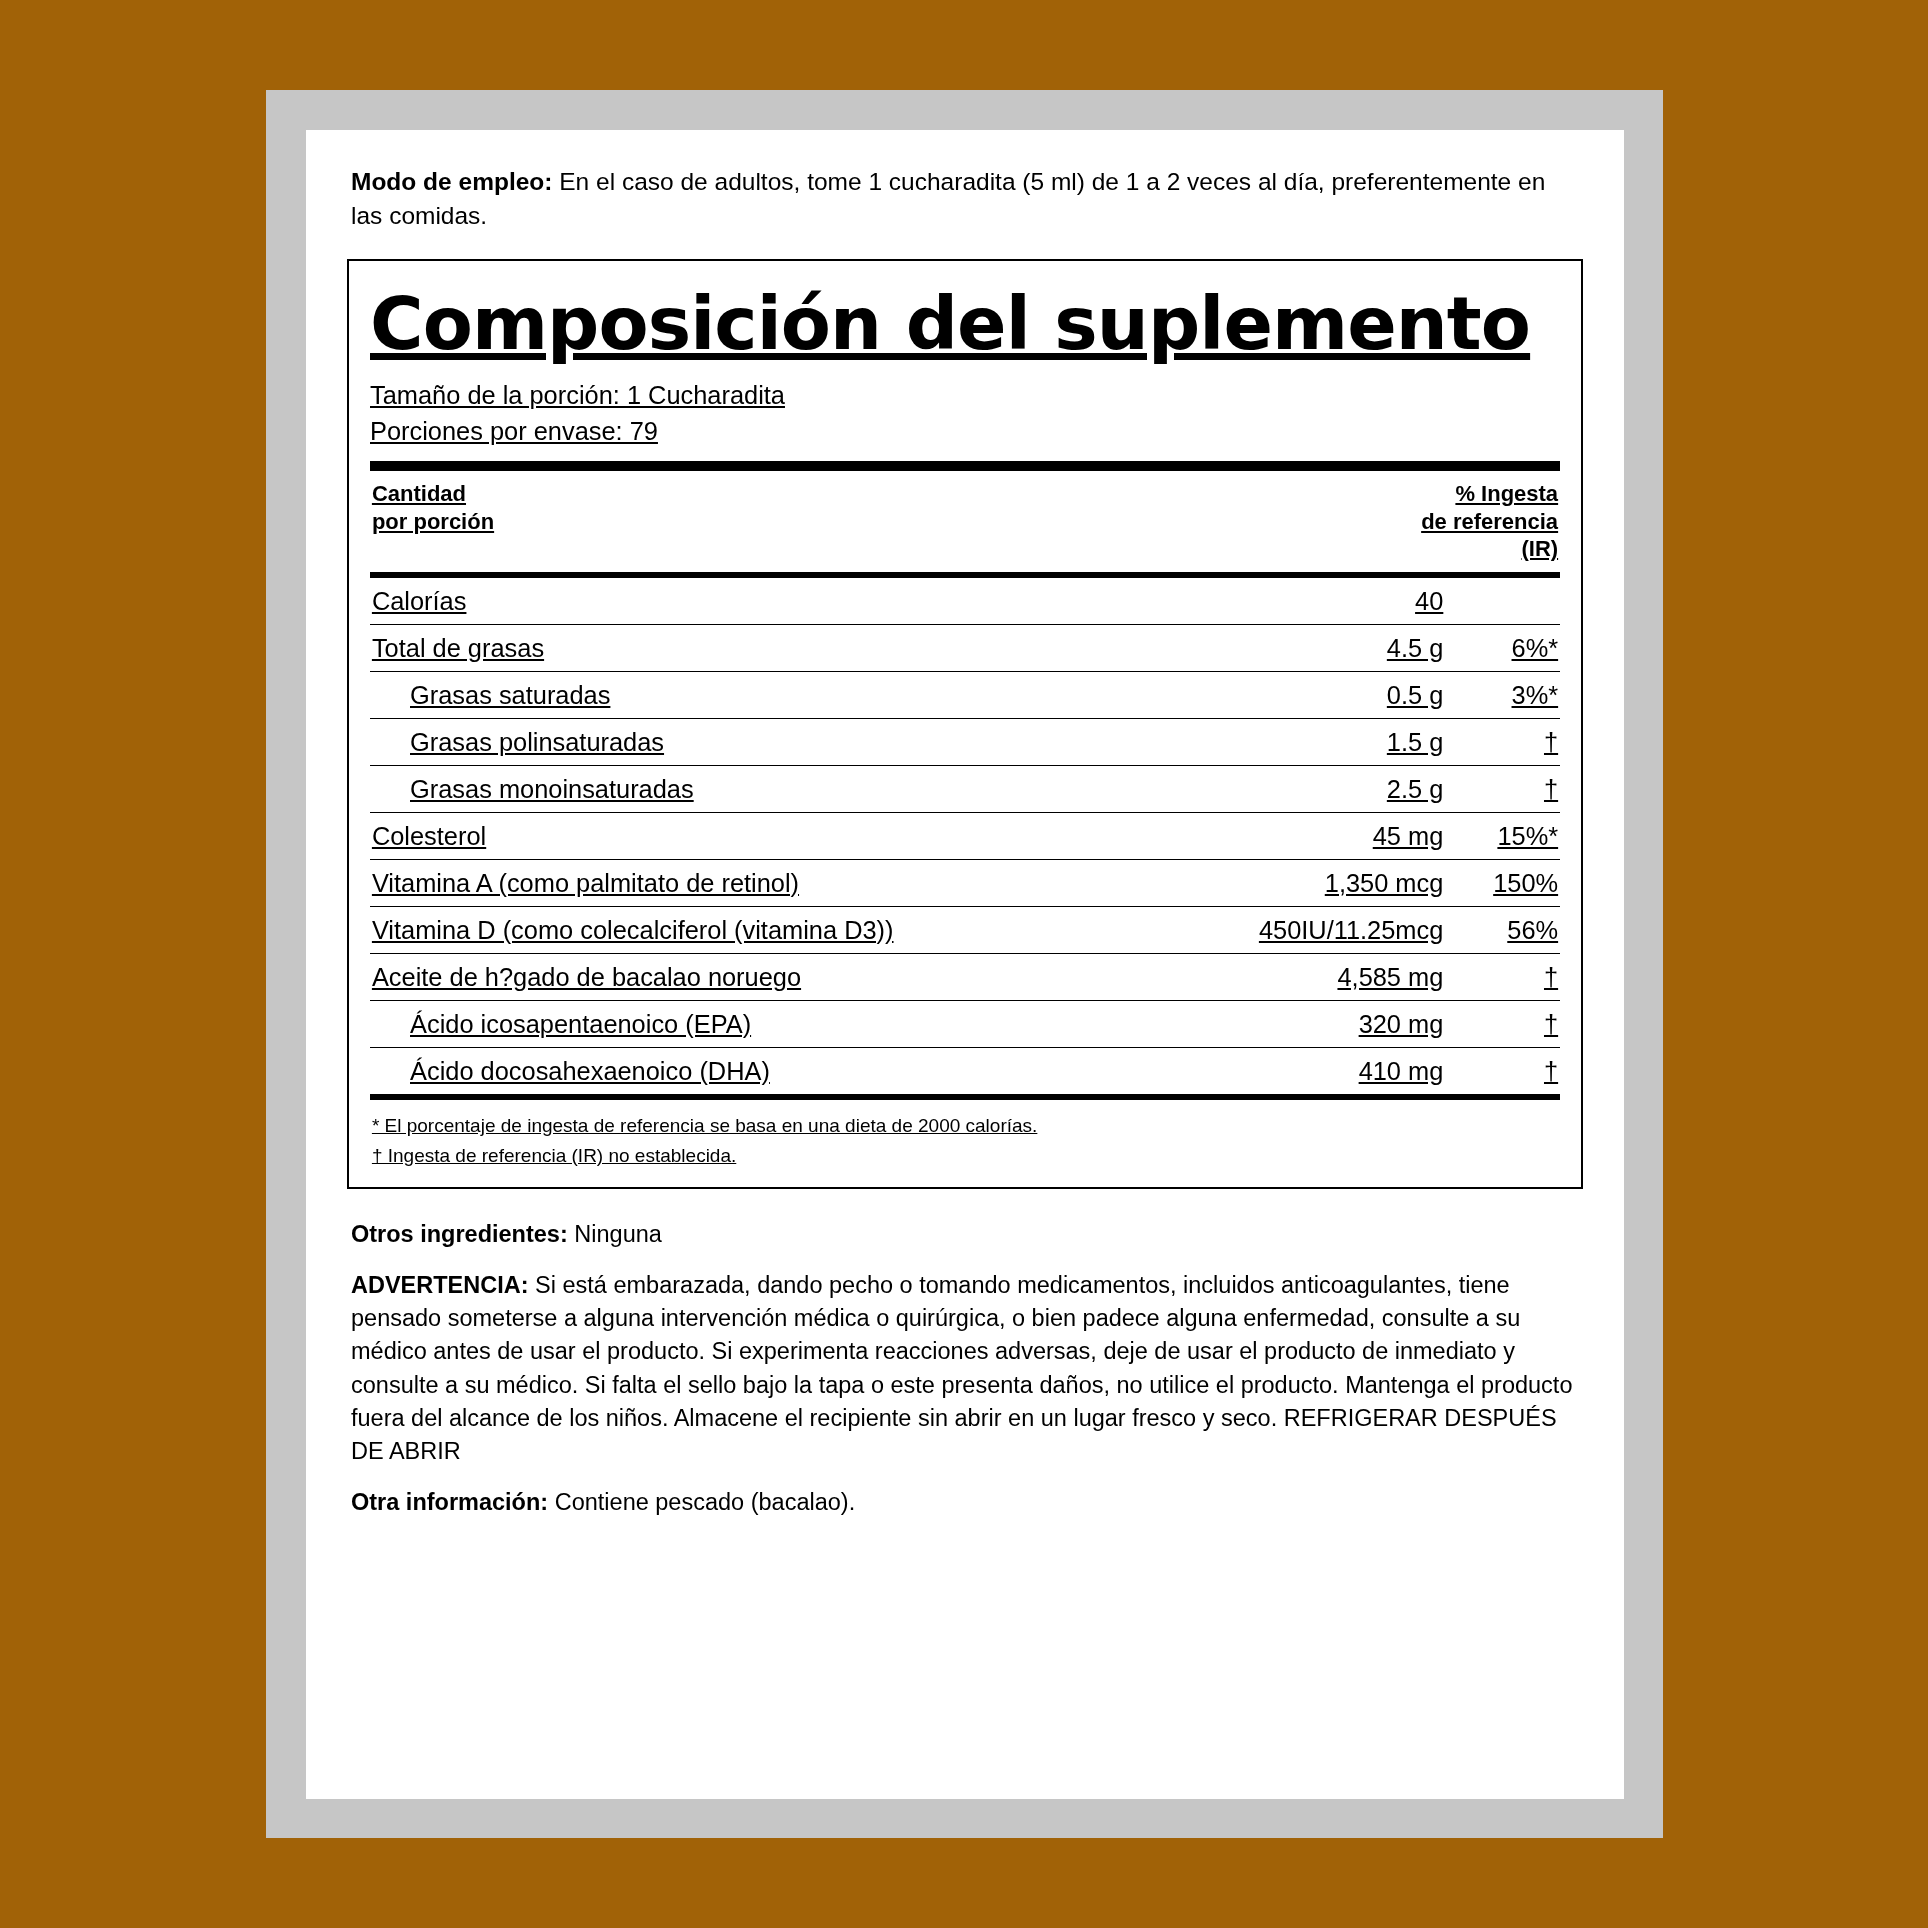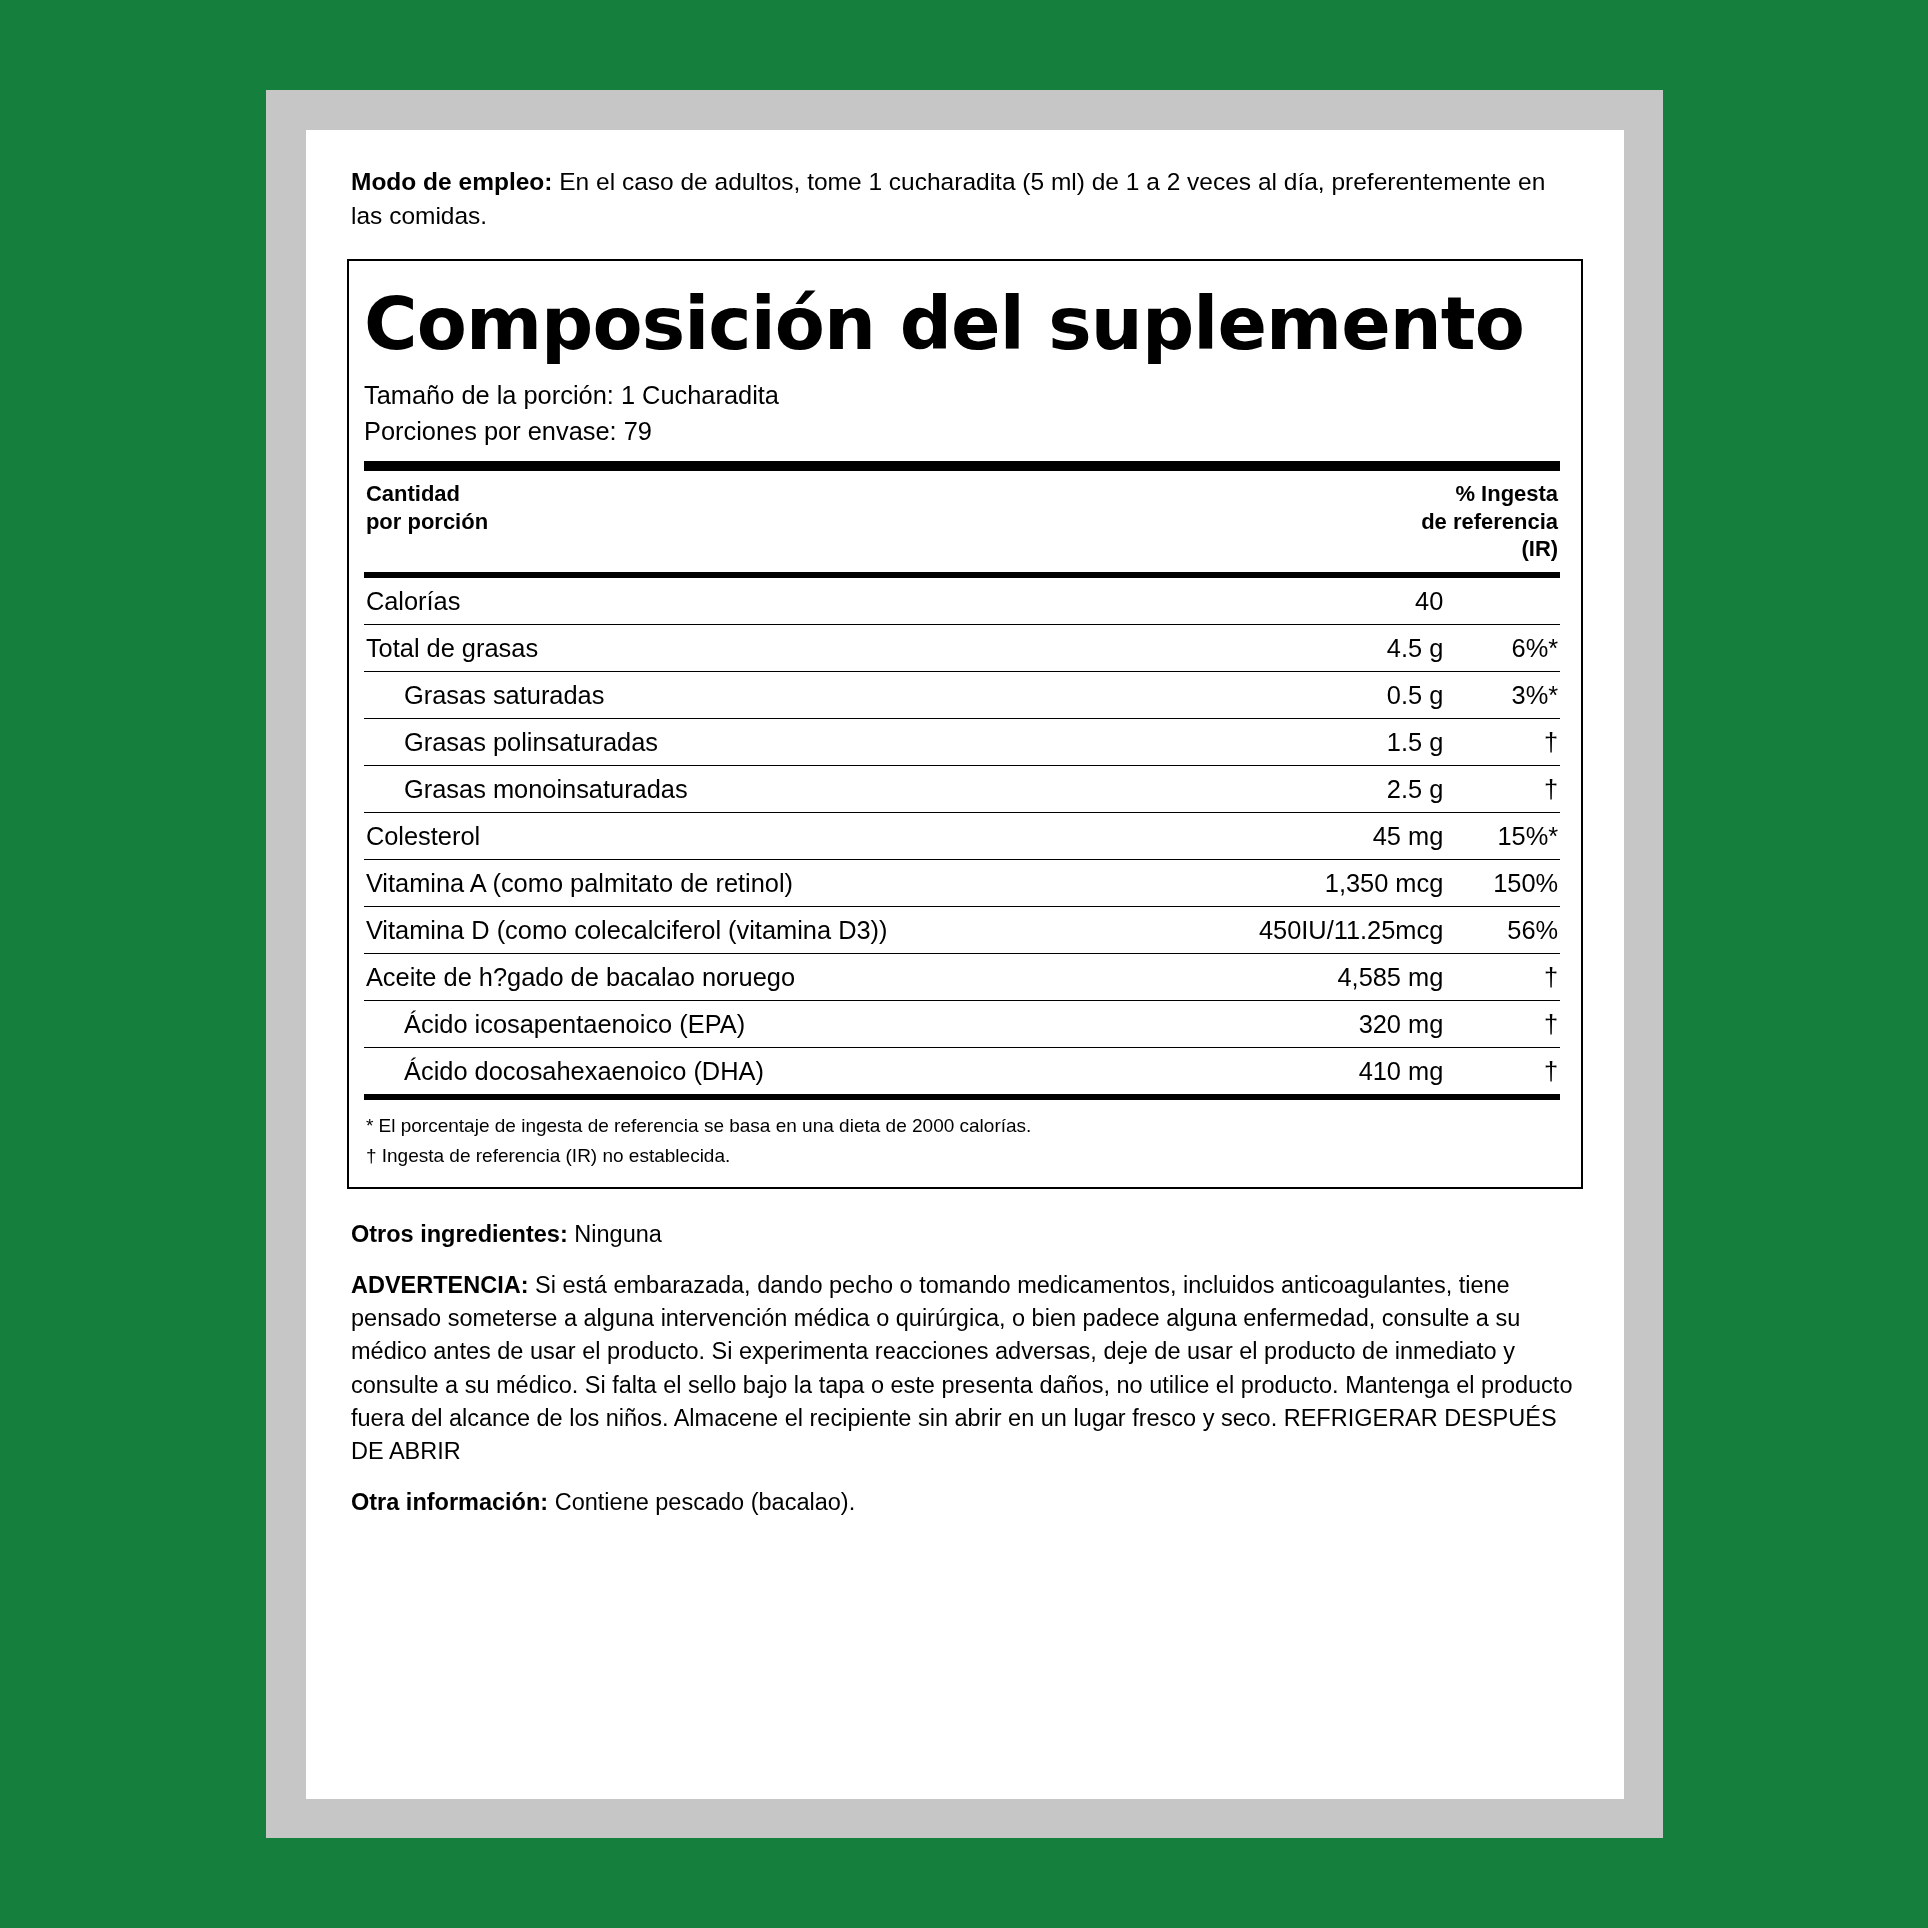--- a/index.html
+++ b/index.html
@@ -7,21 +7,21 @@
     padding: 0;
     background: #e8e8e8;
     width: 1928px;
     height: 1928px;
     font-family: "Liberation Sans", sans-serif;
   }
   #root {
     width: 1928px;
     height: 1928px;
     position: relative;
-    background: #15803d;
+    background: #a16207;
     box-sizing: border-box;
   }
   .gray-frame {
     position: absolute;
     left: 266px;
     top: 90px;
     width: 1397px;
     height: 1748px;
     background: #c6c6c6;
     box-sizing: border-box;
@@ -40,22 +40,23 @@
     font-size: 24.5px;
     line-height: 1.38;
     color: #000;
     padding: 9.4px 19px 0 19px;
   }
   .directions b { font-weight: bold; }
 
   .facts-box {
     margin: 26px 15px 0 15px;
     border: 2.8px solid #000;
-    padding: 17px 21px 17px 15px;
-    box-sizing: border-box;
+    padding: 17px 21px 17px 21px;
+    box-sizing: border-box;
+    text-decoration: underline;
   }
   .facts-title {
     font-family: "DejaVu Sans", sans-serif;
     font-weight: bold;
     font-size: 73px;
     line-height: 1.08;
     letter-spacing: -0.9px;
     color: #000;
     margin: 7.5px 0 13px 0;
   }

